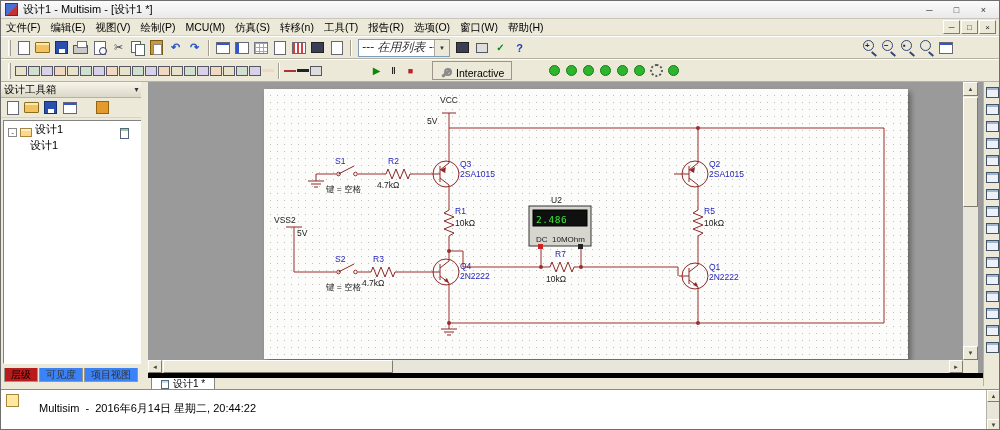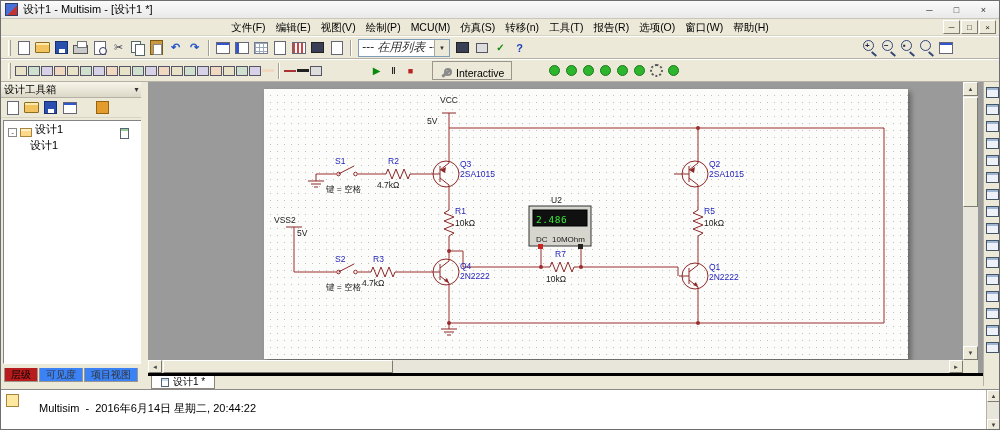--- a/index.html
+++ b/index.html
@@ -8,21 +8,21 @@
   .win { position:relative; width:1000px; height:430px; background:#ece9d8; border:1px solid #6e6e6e; overflow:hidden; }
 
   
   .titlebar { position:absolute; top:0; left:0; right:0; height:18px; background:linear-gradient(#fbfbfb,#e9e9e9); border-bottom:1px solid #c9c5b8; display:flex; align-items:center; padding:0 4px;text-align:center; }
   .appicon { width:13px; height:13px; background:linear-gradient(135deg,#4a6fd4 55%,#c23232 55%); border:1px solid #2c3e66; margin-right:5px; }
   .title { font-size:11px; }
   .wbtns { position:absolute; right:2px; top:1px; display:flex; }
   .wbtn { width:27px; height:15px; display:flex; align-items:center; justify-content:center; font-size:9px; color:#333; }
 
   
-  .menubar { position:absolute; top:18px; left:0; right:0; height:17px; background:#ece9d8; border-bottom:1px solid #d8d4c4; display:flex; align-items:center;justify-content:center; }
+  .menubar { position:absolute; top:18px; left:0; right:0; height:17px; background:#ece9d8; border-bottom:1px solid #d8d4c4; display:flex; align-items:center; }
   .menus { display:flex; }
   .mitem { padding:0 5px; height:17px; line-height:17px; font-size:10.5px; }
   .childbtns { position:absolute; right:3px; top:1px; display:flex; gap:1px; }
   .cbtn { width:17px; height:14px; background:#ece9d8; border:1px solid; border-color:#fff #7e7b70 #7e7b70 #fff; font-size:8px; display:flex; align-items:center; justify-content:center; color:#222; }
 
   
   .tbrow { position:absolute; left:0; right:0; background:#ece9d8; display:flex; align-items:center; padding:0 4px; border-top:1px solid #fff; border-bottom:1px solid #b5b1a4; }
   .tb1 { top:35px; height:23px; }
   .tb2 { top:58px; height:23px; }
   .tgroup { display:inline-flex; align-items:center; }
@@ -114,21 +114,21 @@
   .vscroll { position:absolute; left:815px; top:0; width:15px; height:278px; background:#e8e5da; }
   .hscroll { position:absolute; left:0; top:278px; width:815px; height:13px; background:#e8e5da; }
   .scorner { position:absolute; left:815px; top:278px; width:15px; height:13px; background:#ece9d8; }
   .sbtn { position:absolute; background:#ece9d8; border:1px solid; border-color:#fff #7e7b70 #7e7b70 #fff; color:#444; display:flex; align-items:center; justify-content:center; font-size:6px; }
   .sbtn.up { top:0; left:0; width:15px; height:14px; } .sbtn.up::after{content:"▲";}
   .sbtn.down { bottom:0; left:0; width:15px; height:14px; } .sbtn.down::after{content:"▼";}
   .sbtn.left { left:0; top:0; width:14px; height:13px; } .sbtn.left::after{content:"◄";}
   .sbtn.right { right:0; top:0; width:14px; height:13px; } .sbtn.right::after{content:"►";}
   .vthumb { position:absolute; left:0; top:15px; width:15px; height:110px; background:#ece9d8; border:1px solid; border-color:#fff #7e7b70 #7e7b70 #fff; }
   .hthumb { position:absolute; left:15px; top:0; width:230px; height:13px; background:#ece9d8; border:1px solid; border-color:#fff #7e7b70 #7e7b70 #fff; }
-  .sheettabs { position:absolute; left:0; top:291px; width:835px; height:13px; background:#ece9d8; border-top:3px solid #000000; display:flex; align-items:flex-start; }
+  .sheettabs { position:absolute; left:0; top:291px; width:835px; height:13px; background:#ece9d8; border-top:5px solid #000000; display:flex; align-items:flex-start; }
   .sheettab { display:inline-flex; align-items:center; gap:4px; height:13px; padding:0 9px; background:#fff; border:1px solid #8a867a; border-top:none; margin-left:3px; font-size:10px; }
   .mini-page { width:8px; height:9px; background:#fff; border:1px solid #567; box-shadow:inset 0 2px 0 #cde; }
 
   
   .instbar { position:absolute; left:982px; top:0; bottom:0; width:18px; background:#ece9d8; border-left:1px solid #b5b1a4; display:flex; flex-direction:column; align-items:center; padding-top:3px; }
   .iicon { position:relative; width:15px; height:14px; display:flex; align-items:center; justify-content:center; margin-bottom:3px; }
 
   
   .ss { position:absolute; top:388px; left:0; right:0; height:42px; background:#fff; border-top:1px solid #8a8a8a; }
   .ss-icon { position:absolute; left:4px; top:4px; width:14px; height:13px; }

